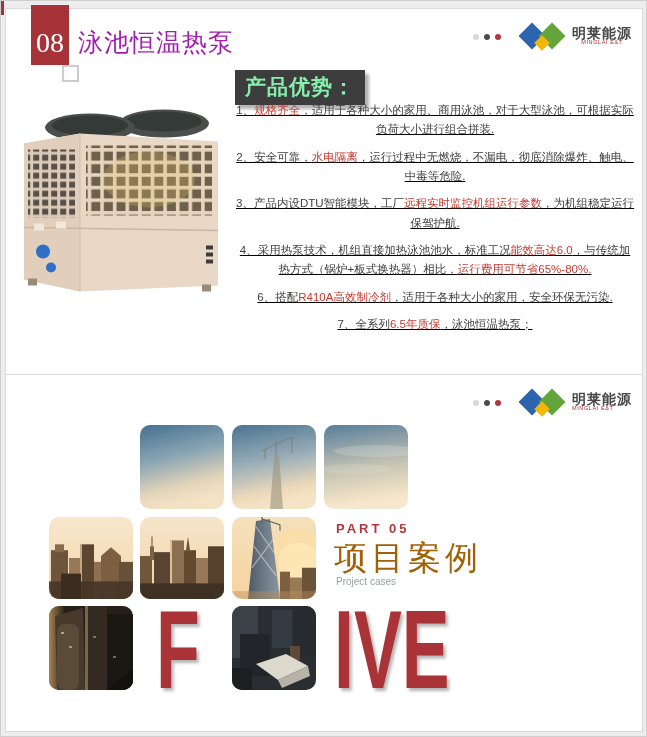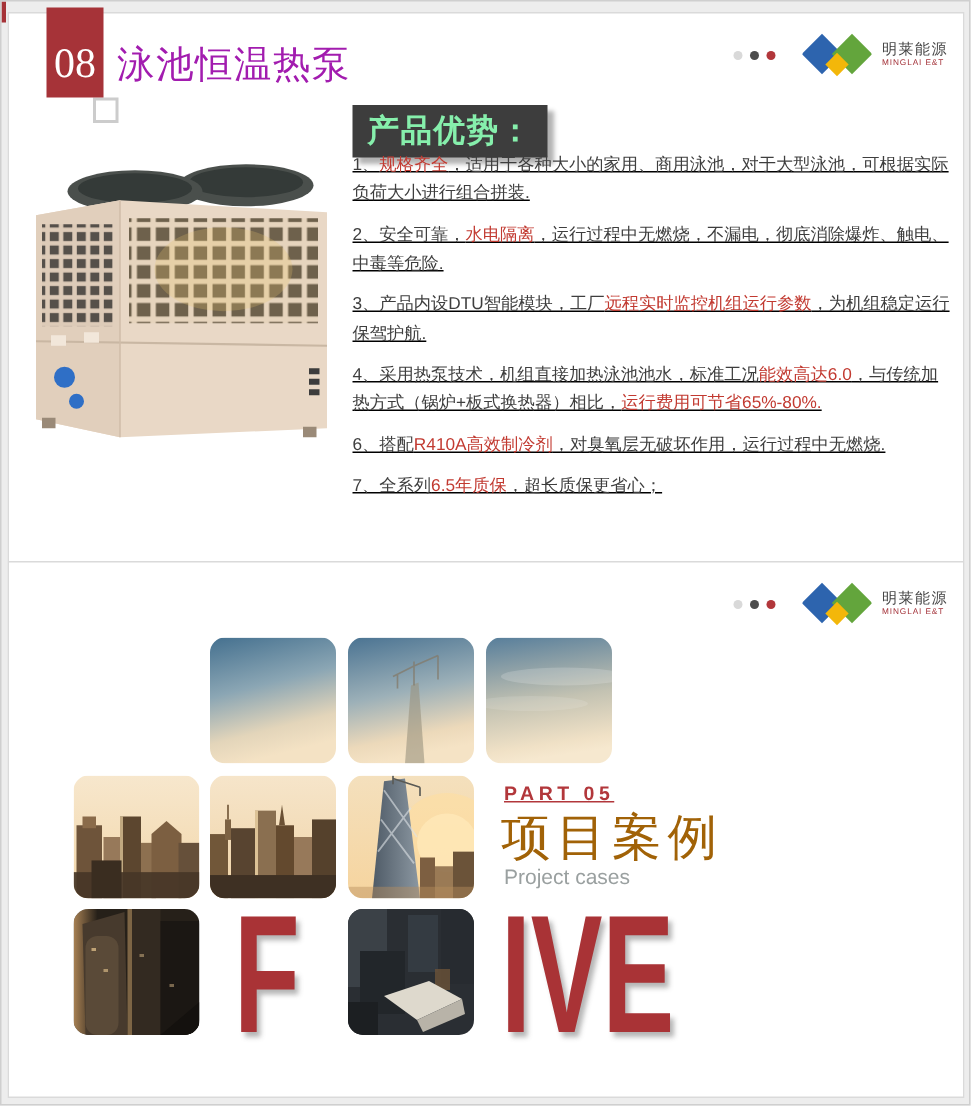--- a/index.html
+++ b/index.html
@@ -3,61 +3,61 @@
 <meta charset="utf-8">
 <style>
   html,body { margin:0; padding:0; background:#dcdcdc; }
   .page {
     position:relative; width:647px; height:737px; margin:0 auto;
     background:#ededed; overflow:hidden; box-sizing:border-box;
     border:1px solid #cfcfcf;
     font-family:"Liberation Sans","DejaVu Sans",sans-serif;
   }
   .slide { position:absolute; left:4px; width:638px; background:#fff; border:1px solid #dadada; box-sizing:border-box; }
-  .slide1 { top:7px; height:452px; }
+  .slide1 { top:7px; height:452px;text-align:center; }
   .slide2 { top:373px; height:358px; }
 
   .corner-accent { position:absolute; left:0; top:0; width:3px; height:14px; background:#a63338; z-index:5; }
 
   
   .badge-square { position:absolute; left:56px; top:56px; width:13px; height:13px; background:#fff; border:2px solid #cccccc; z-index:1; }
   .badge08 {
     position:absolute; left:25px; top:-4px; width:38px; height:60px; background:#a63338; z-index:2;
     color:#fff; font-family:"Liberation Serif","DejaVu Serif",serif; font-size:28px;
     display:flex; align-items:flex-end; justify-content:center; padding-bottom:6px; box-sizing:border-box;
   }
   .s1-title { position:absolute; left:72px; top:17px; font-size:25px; font-weight:400; color:#a21caf; letter-spacing:1px; }
 
   .logo { position:absolute; right:10px; top:13px; display:flex; align-items:center; }
   .logo .dots { display:flex; align-items:center; gap:5px; margin-right:18px; }
   .logo .dot { width:6px; height:6px; border-radius:50%; display:block; }
   .logo .d1 { background:#d9d9d9; } .logo .d2 { background:#4d4d4d; } .logo .d3 { background:#b2373b; }
   .logo .diamonds { margin-right:7px; }
-  .logo-cn { font-size:10px; font-weight:400; color:#474747; letter-spacing:1px; line-height:11px; }
+  .logo-cn { font-size:14px; font-weight:700; color:#474747; letter-spacing:1px; line-height:11px; }
   .logo-en { font-size:5.5px; color:#a4333a; letter-spacing:0.6px; line-height:7px; }
 
   .adv-label {
     position:absolute; left:229px; top:61px; background:#3d3d3d; color:#86efac;
     font-size:21px; font-weight:700; padding:3px 10px 4px 10px; letter-spacing:1px;
     box-shadow:4px 4px 3px rgba(0,0,0,0.30);
   }
   .pump { position:absolute; left:8px; top:88px; width:216px; height:205px; }
   .advantages { position:absolute; left:229px; top:92px; width:400px;text-decoration:underline; }
   .advantages p { margin:0 0 8px 0; font-size:11.5px; line-height:1.68; color:#3e3e3e; }
   .advantages .red { color:#c23a31; }
 
   
   .tile { position:absolute; width:84px; height:84px; border-radius:10px; overflow:hidden; }
   .tile svg { width:100%; height:100%; display:block; }
   .colA { left:43px; } .colB { left:134px; } .colC { left:226px; } .colD { left:318px; }
   .row1 { top:50px; } .row2 { top:142px; height:82px; } .row3 { top:231px; }
 
-  .part-label { position:absolute; left:330px; top:146px; font-size:13px; font-weight:700; color:#b2373b; letter-spacing:3px;text-decoration:underline; }
+  .part-label { position:absolute; left:330px; top:146px; font-size:13px; font-weight:700; color:#b2373b; letter-spacing:3px; }
   .s2-title { position:absolute; left:328px; top:161px; font-size:33px; font-weight:400; color:#a16207; letter-spacing:4px; }
-  .s2-sub { position:absolute; left:330px; top:201px; font-size:14px; color:#9aa0a0; }
+  .s2-sub { position:absolute; left:330px; top:201px; font-size:10px; color:#9aa0a0; }
 
   .big-letter {
     position:absolute; top:233px; font-size:112px; line-height:0.75em; font-weight:700;
     color:#a93336; transform:scaleX(0.64); transform-origin:left top;
     text-shadow:4px 3px 4px rgba(90,90,90,0.45); white-space:nowrap;
   }
   .letter-f { left:150px; }
   .letters-ive { left:328px; }
 </style>
 </head>
@@ -121,22 +121,22 @@
       <rect x="192" y="160" width="7" height="4" fill="#3c3c3c"></rect>
       <rect x="14" y="179" width="9" height="7" fill="#9a8a78"></rect>
       <rect x="188" y="185" width="9" height="7" fill="#9a8a78"></rect>
     </svg>
 
     <div class="advantages">
         <p><span>1、</span><span class="red">规格齐全</span><span>，适用于各种大小的家用、商用泳池，对于大型泳池，可根据实际负荷大小进行组合拼装.</span></p>
         <p><span>2、安全可靠，</span><span class="red">水电隔离</span><span>，运行过程中无燃烧，不漏电，彻底消除爆炸、触电、中毒等危险.</span></p>
         <p><span>3、产品内设DTU智能模块，工厂</span><span class="red">远程实时监控机组运行参数</span><span>，为机组稳定运行保驾护航.</span></p>
         <p><span>4、采用热泵技术，机组直接加热泳池池水，标准工况</span><span class="red">能效高达6.0</span><span>，与传统加热方式（锅炉+板式换热器）相比，</span><span class="red">运行费用可节省65%-80%.</span></p>
-        <p><span>6、搭配</span><span class="red">R410A高效制冷剂</span><span>，对臭氧层无破坏作用，运行过程中无燃烧.</span></p>
-        <p><span>7、全系列</span><span class="red">6.5年质保</span><span>，超长质保更省心；</span></p>
+        <p><span>6、搭配</span><span class="red">R410A高效制冷剂</span><span>，适用于各种大小的家用，安全环保无污染.</span></p>
+        <p><span>7、全系列</span><span class="red">6.5年质保</span><span>，泳池恒温热泵；</span></p>
       </div>
   </div>
 
   <div class="slide slide2">
     <div class="logo">
       <span class="dots">
         <span class="dot d1"></span>
         <span class="dot d2"></span>
         <span class="dot d3"></span>
       </span>

